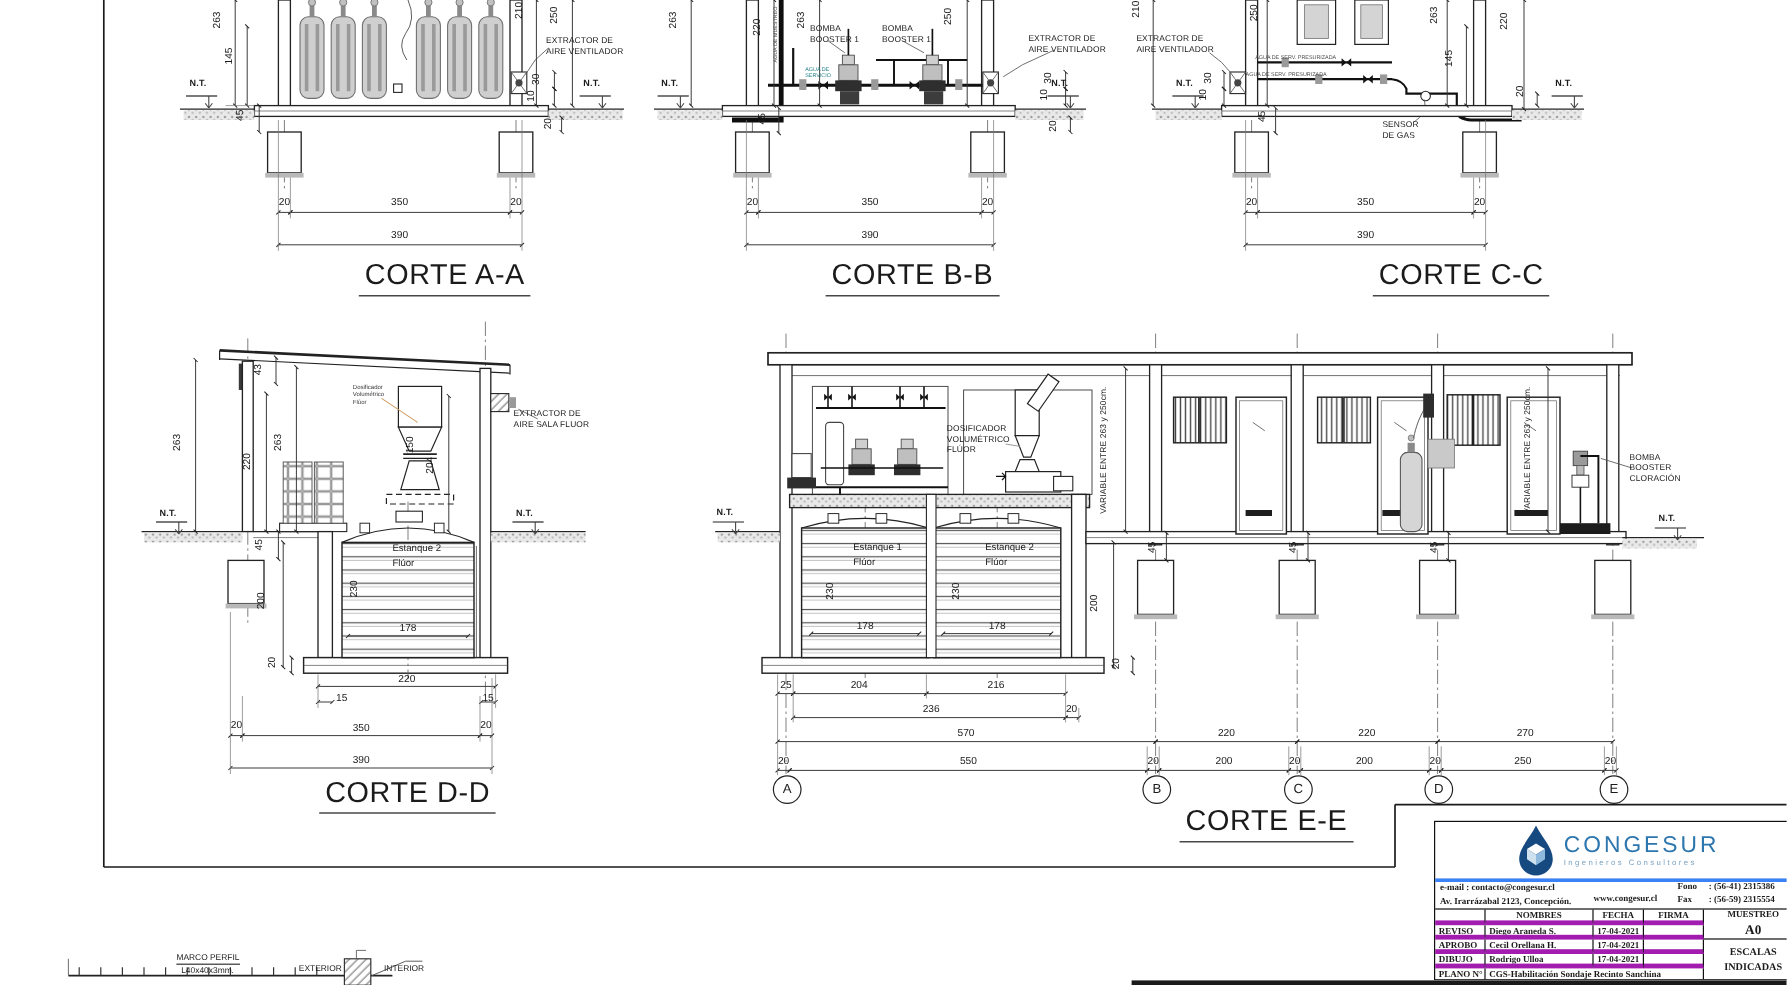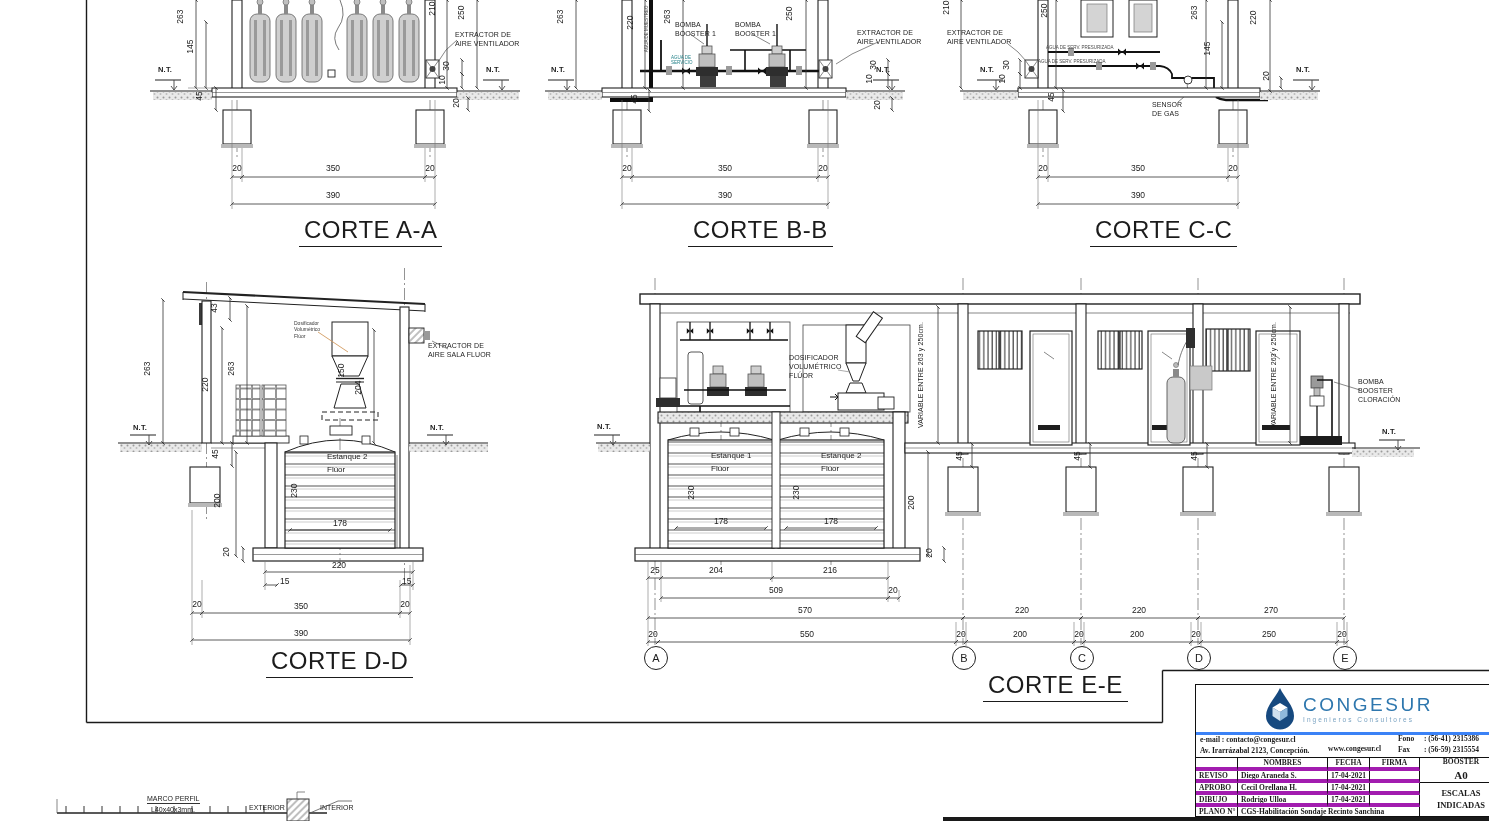--- a/index.html
+++ b/index.html
@@ -647,40 +647,40 @@
       <div class="lb v" style="left: 1083px; top: 451px;">45</div>
       <div class="lb v" style="left: 1200px; top: 451px;">45</div>
       <div class="lb nt" style="left: 597px; top: 423px;">N.T.</div>
       <div class="lb nt" style="left: 1382px; top: 428px;">N.T.</div>
       <div class="lb co" style="left: 1358px; top: 377px;">BOMBA
 BOOSTER
 CLORACIÓN</div>
       <div class="lb c" style="left: 655px; top: 566px;">25</div>
       <div class="lb c" style="left: 716px; top: 566px;">204</div>
       <div class="lb c" style="left: 830px; top: 566px;">216</div>
-      <div class="lb c" style="left: 776px; top: 586px;">509</div>
+      <div class="lb c" style="left: 776px; top: 586px;">236</div>
       <div class="lb c" style="left: 893px; top: 586px;">20</div>
       <div class="lb c" style="left: 805px; top: 606px;">570</div>
       <div class="lb c" style="left: 1022px; top: 606px;">220</div>
       <div class="lb c" style="left: 1139px; top: 606px;">220</div>
       <div class="lb c" style="left: 1271px; top: 606px;">270</div>
       <div class="lb c" style="left: 653px; top: 630px;">20</div>
       <div class="lb c" style="left: 807px; top: 630px;">550</div>
       <div class="lb c" style="left: 961px; top: 630px;">20</div>
       <div class="lb c" style="left: 1020px; top: 630px;">200</div>
       <div class="lb c" style="left: 1079px; top: 630px;">20</div>
       <div class="lb c" style="left: 1137px; top: 630px;">200</div>
       <div class="lb c" style="left: 1196px; top: 630px;">20</div>
       <div class="lb c" style="left: 1269px; top: 630px;">250</div>
       <div class="lb c" style="left: 1342px; top: 630px;">20</div>
     </div>
 
 <div class="sec" style="left:299px;top:216px">CORTE A-A</div>
 <div class="sec" style="left:688px;top:216px">CORTE B-B</div>
-<div class="sec" style="left:1090px;top:216px">CORTE C-C</div>
+<div class="sec" style="left:1144px;top:216px">CORTE C-C</div>
 <div class="sec" style="left:266px;top:647px">CORTE D-D</div>
 <div class="sec" style="left:983px;top:671px">CORTE E-E</div>
 
 <div class="bub" style="left:644px;top:646px">A</div>
 <div class="bub" style="left:952px;top:646px">B</div>
 <div class="bub" style="left:1070px;top:646px">C</div>
 <div class="bub" style="left:1187px;top:646px">D</div>
 <div class="bub" style="left:1333px;top:646px">E</div>
 
 <div class="mp" style="left:147px;top:795px">MARCO PERFIL</div>
@@ -713,21 +713,21 @@
       <span>Fax</span>
       <span>: (56-59) 2315554</span>
     </div>
   </div>
   <div class="tb-grid">
     <div class="cell"></div>
     <div class="cell ctr">NOMBRES</div>
     <div class="cell ctr">FECHA</div>
     <div class="cell ctr">FIRMA</div>
     <div class="bigcell noR" style="grid-column:5;grid-row:1/3">
-      <span>BOOSTER</span>
+      <span>MUESTREO</span>
       <span class="fmt-a0">A0</span>
     </div>
     <div class="cell" style="grid-column:1;grid-row:2">REVISO</div>
     <div class="cell" style="grid-column:2;grid-row:2">Diego Araneda S.</div>
     <div class="cell" style="grid-column:3;grid-row:2">17-04-2021</div>
     <div class="cell" style="grid-column:4;grid-row:2"></div>
     <div class="cell" style="grid-column:1;grid-row:3">APROBO</div>
     <div class="cell" style="grid-column:2;grid-row:3">Cecil Orellana H.</div>
     <div class="cell" style="grid-column:3;grid-row:3">17-04-2021</div>
     <div class="cell" style="grid-column:4;grid-row:3"></div>

